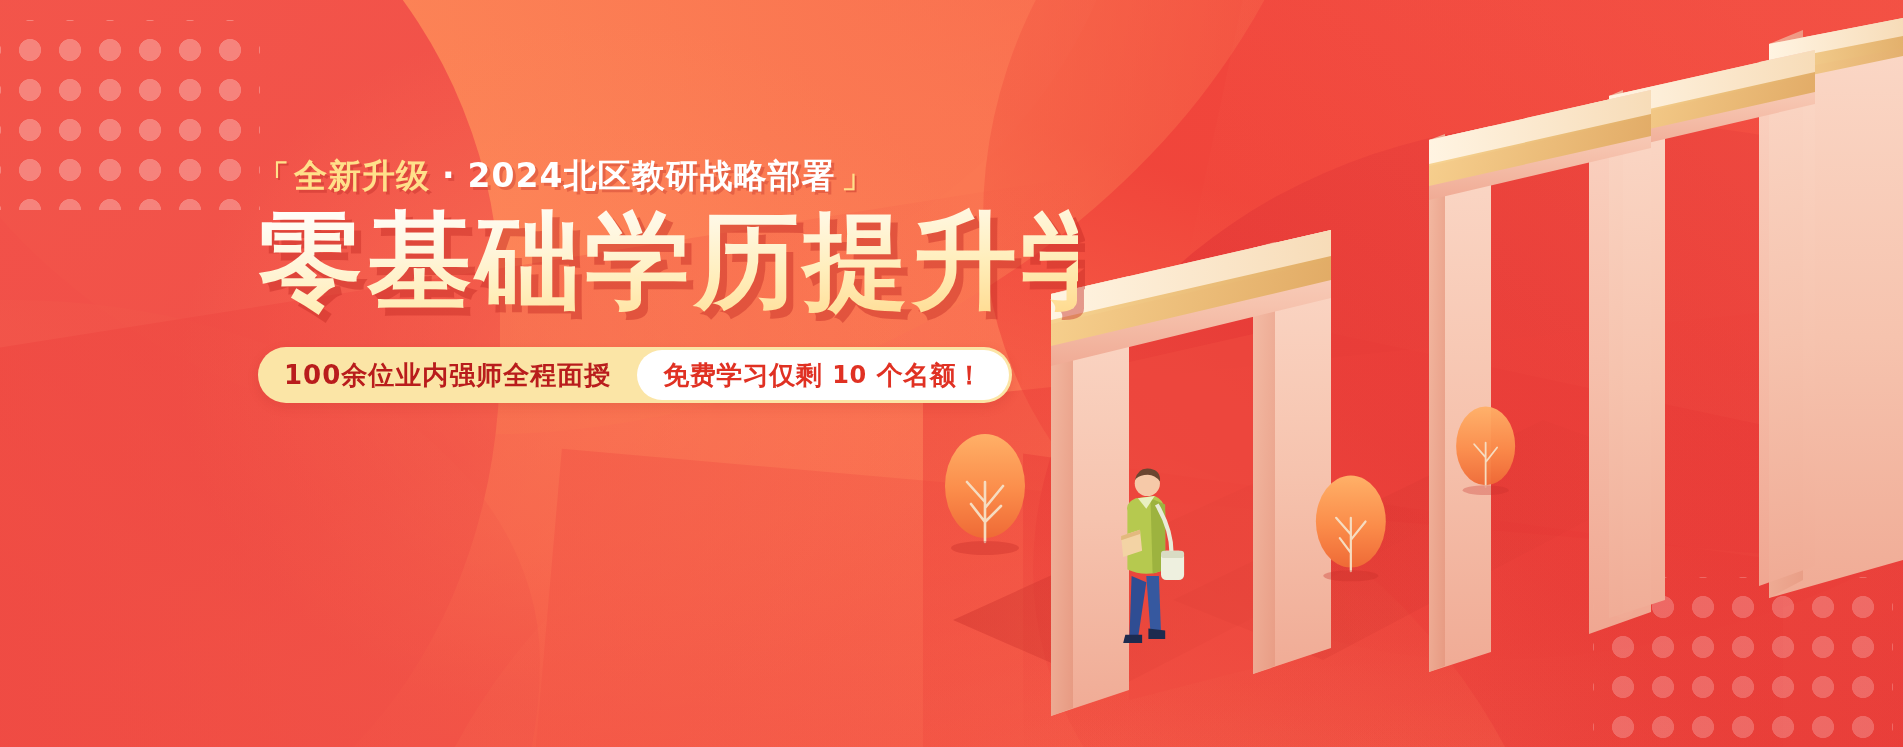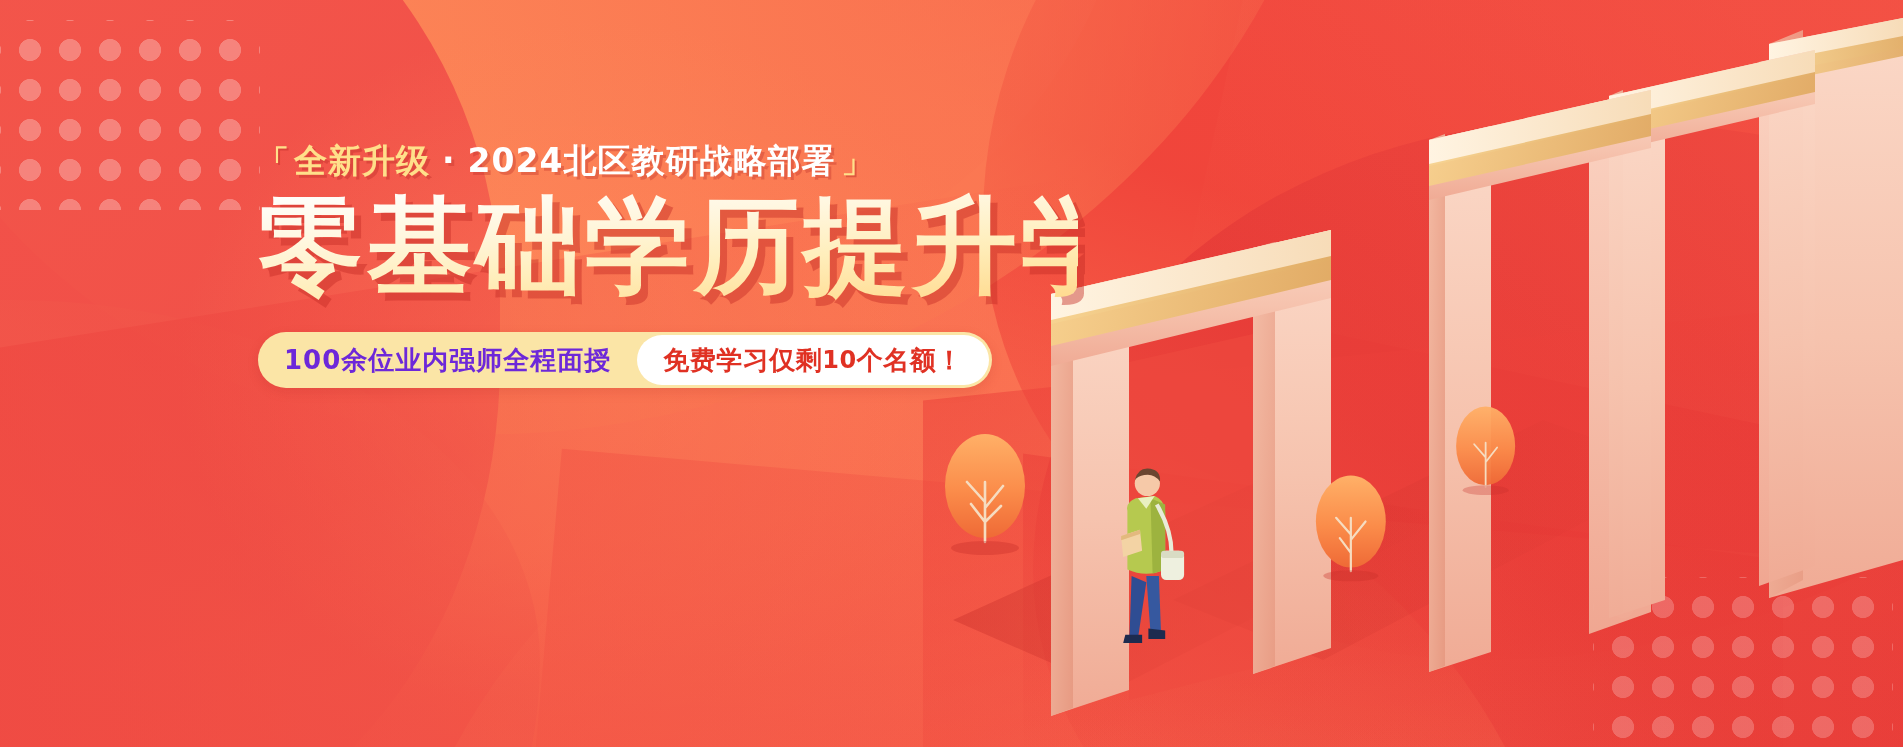--- a/index.html
+++ b/index.html
@@ -144,20 +144,21 @@
     text-shadow:3px 3px 0 rgba(190,45,40,.40);
   }
   .sub-dot{
     color:#ffffff;
     padding:0 12px;
     text-shadow:3px 3px 0 rgba(190,45,40,.35);
   }
   .sub-white{
     color:#ffffff;
     text-shadow:3px 3px 0 rgba(190,45,40,.35);
+    margin-top:15px;
   }
 
   .headline{
     font-size:105px;
     font-weight:bold;
     line-height:1.06;
     letter-spacing:4px;
     white-space:nowrap;
     background:linear-gradient(176deg,#ffffff 0%,#fff6dd 34%,#ffeebb 62%,#ffd98c 100%);
     -webkit-background-clip:text;
@@ -173,38 +174,39 @@
     display:inline-flex;
     align-items:stretch;
     background:#fbe5a6;
     border-radius:999px;
     height:56px;
     padding:0 0 0 26px;
     box-shadow:0 4px 12px rgba(160,30,25,.14);
   }
   .pill-left{
     display:flex;align-items:center;
-    color:#6d28d9;
+    color:#b91c1c;
     font-size:26px;
     font-weight:bold;
     letter-spacing:1px;
     white-space:nowrap;
     padding-right:26px;
   }
   .pill-right{
     display:flex;align-items:center;
     background:#ffffff;
     border-radius:999px;
     color:#e03123;
     font-size:26px;
     font-weight:bold;
     letter-spacing:.5px;
     white-space:nowrap;
     padding:0 26px;
     margin:3px 3px 3px 0;
+    gap:10px;
   }
   .pill-right .num{font-size:24px;}
 
   
   .scene{position:absolute;right:0;top:0;width:980px;height:747px;z-index:30;}
 </style>
 </head>
 <body>
 
 <div id="banner">

